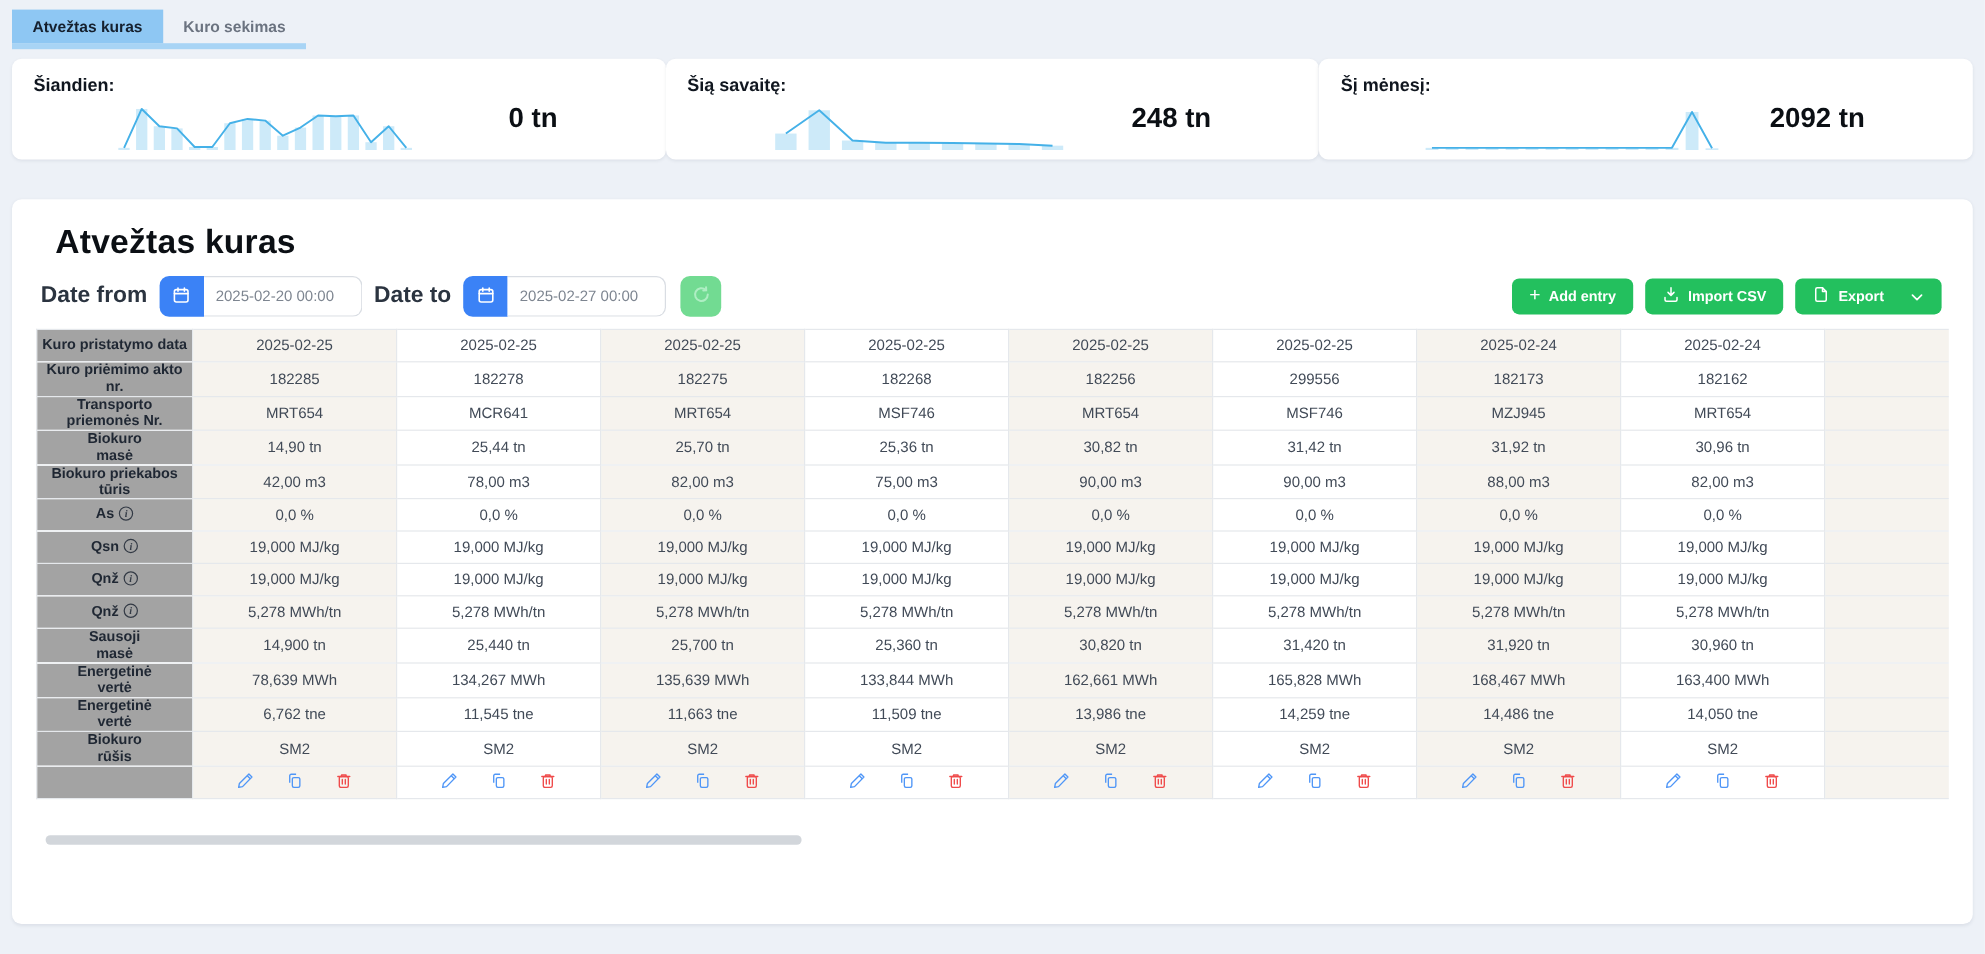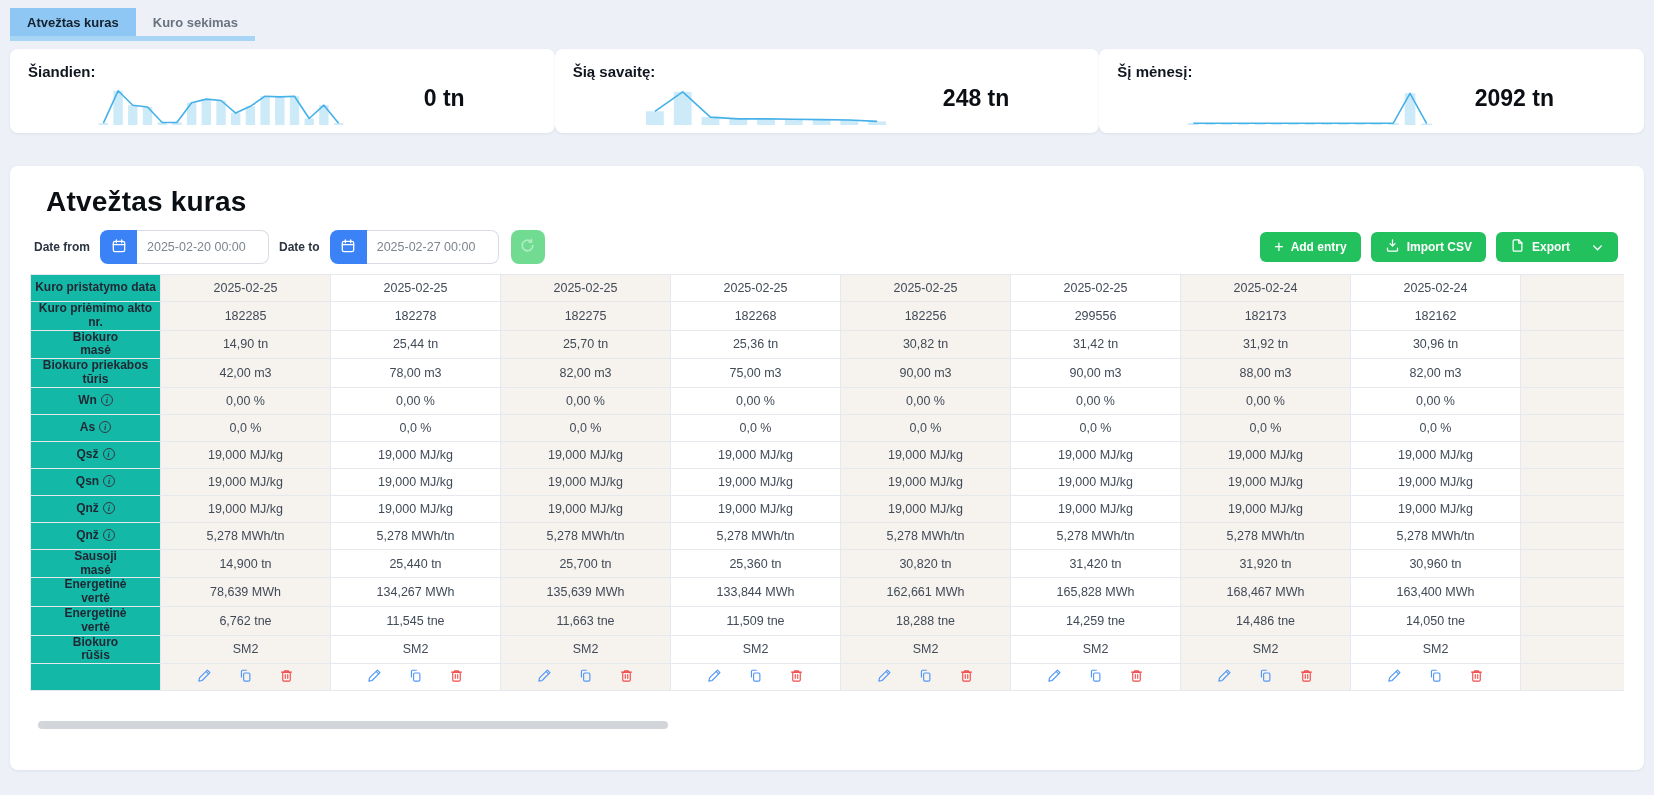--- a/index.html
+++ b/index.html
@@ -34,21 +34,21 @@
 
   
   .panel {
     background: #fff; border-radius: 8px; margin: 33px 10px 0 10px;
     box-shadow: 0 1px 3px rgba(25,39,60,.08);
     padding: 18px 20px 16px 20px; min-height: 604px; position: relative;
   }
   .panel-title { font-size: 28px; font-weight: 700; color: #0b0f14; margin: 2px 0 12px 16px; letter-spacing: .2px; }
 
   .filter-row { display: flex; align-items: center; gap: 10px; margin: 0 6px 10px 4px; }
-  .flabel { font-size: 12px; font-weight: 600; color: #2b3440; white-space: nowrap; }
+  .flabel { font-size: 19px; font-weight: 600; color: #2b3440; white-space: nowrap; }
   .dategroup { display: flex; align-items: stretch; height: 34px; }
   .calbtn {
     width: 37px; border: none; background: #3b82f6; border-radius: 8px 0 0 8px;
     display: flex; align-items: center; justify-content: center; cursor: pointer;
   }
   .dateinput {
     width: 132px; height: 34px; border: 1px solid #d9dde3; border-left: none;
     border-radius: 0 8px 8px 0; font-family: "Liberation Sans", sans-serif;
     font-size: 12.5px; color: #7d8590; padding: 16px 10px; outline: none;
   }
@@ -64,21 +64,21 @@
   }
   .gbtn .plus { font-size: 16px; font-weight: 400; line-height: 1; }
 
   
   table.fuel { border-collapse: collapse; width: 100%; table-layout: fixed; margin-top: 2px; }
   table.fuel th, table.fuel td {
     border: 1px solid #e5e8ec; height: 27px; text-align: center; vertical-align: middle;
     font-size: 12.5px; color: #414a57; padding: 0 4px; overflow: hidden;
   }
   table.fuel th {
-    width: 130px; font-size: 12px; font-weight: 700; color: #1f2733; background: #14b8a6;
+    width: 130px; font-size: 12px; font-weight: 700; color: #1f2733; background: #a3a3a3;
     line-height: 1.15;
     margin-top: 10px;
   }
   table.fuel th .hlabel { white-space: pre-line; }
   table.fuel td { width: 170px; }
   table.fuel td.odd  { background: #f6f3ee; }
   table.fuel td.even { background: #ffffff; }
   table.fuel td.partial { width: auto; background: #f6f3ee; border-right: none; }
   .info-icon {
     display: inline-block; width: 12px; height: 12px; border: 1.2px solid #333a45;
@@ -262,20 +262,32 @@
             <td class="even">182278</td>
             <td class="odd">182275</td>
             <td class="even">182268</td>
             <td class="odd">182256</td>
             <td class="even">299556</td>
             <td class="odd">182173</td>
             <td class="even">182162</td>
             <td class="partial"></td>
           </tr>
           <tr>
+            <th><span class="hlabel">Transporto priemonės Nr.</span></th>
+            <td class="odd">MRT654</td>
+            <td class="even">MCR641</td>
+            <td class="odd">MRT654</td>
+            <td class="even">MSF746</td>
+            <td class="odd">MRT654</td>
+            <td class="even">MSF746</td>
+            <td class="odd">MZJ945</td>
+            <td class="even">MRT654</td>
+            <td class="partial"></td>
+          </tr>
+          <tr>
             <th><span class="hlabel">Biokuro
 masė</span></th>
             <td class="odd">14,90 tn</td>
             <td class="even">25,44 tn</td>
             <td class="odd">25,70 tn</td>
             <td class="even">25,36 tn</td>
             <td class="odd">30,82 tn</td>
             <td class="even">31,42 tn</td>
             <td class="odd">31,92 tn</td>
             <td class="even">30,96 tn</td>
@@ -287,53 +299,29 @@
             <td class="even">78,00 m3</td>
             <td class="odd">82,00 m3</td>
             <td class="even">75,00 m3</td>
             <td class="odd">90,00 m3</td>
             <td class="even">90,00 m3</td>
             <td class="odd">88,00 m3</td>
             <td class="even">82,00 m3</td>
             <td class="partial"></td>
           </tr>
           <tr>
-            <th><span class="hlabel">Wn</span><span class="info-icon">i</span></th>
-            <td class="odd">0,00 %</td>
-            <td class="even">0,00 %</td>
-            <td class="odd">0,00 %</td>
-            <td class="even">0,00 %</td>
-            <td class="odd">0,00 %</td>
-            <td class="even">0,00 %</td>
-            <td class="odd">0,00 %</td>
-            <td class="even">0,00 %</td>
-            <td class="partial"></td>
-          </tr>
-          <tr>
             <th><span class="hlabel">As</span><span class="info-icon">i</span></th>
             <td class="odd">0,0 %</td>
             <td class="even">0,0 %</td>
             <td class="odd">0,0 %</td>
             <td class="even">0,0 %</td>
             <td class="odd">0,0 %</td>
             <td class="even">0,0 %</td>
             <td class="odd">0,0 %</td>
             <td class="even">0,0 %</td>
-            <td class="partial"></td>
-          </tr>
-          <tr>
-            <th><span class="hlabel">Qsž</span><span class="info-icon">i</span></th>
-            <td class="odd">19,000 MJ/kg</td>
-            <td class="even">19,000 MJ/kg</td>
-            <td class="odd">19,000 MJ/kg</td>
-            <td class="even">19,000 MJ/kg</td>
-            <td class="odd">19,000 MJ/kg</td>
-            <td class="even">19,000 MJ/kg</td>
-            <td class="odd">19,000 MJ/kg</td>
-            <td class="even">19,000 MJ/kg</td>
             <td class="partial"></td>
           </tr>
           <tr>
             <th><span class="hlabel">Qsn</span><span class="info-icon">i</span></th>
             <td class="odd">19,000 MJ/kg</td>
             <td class="even">19,000 MJ/kg</td>
             <td class="odd">19,000 MJ/kg</td>
             <td class="even">19,000 MJ/kg</td>
             <td class="odd">19,000 MJ/kg</td>
             <td class="even">19,000 MJ/kg</td>
@@ -391,21 +379,21 @@
             <td class="even">163,400 MWh</td>
             <td class="partial"></td>
           </tr>
           <tr>
             <th><span class="hlabel">Energetinė
 vertė</span></th>
             <td class="odd">6,762 tne</td>
             <td class="even">11,545 tne</td>
             <td class="odd">11,663 tne</td>
             <td class="even">11,509 tne</td>
-            <td class="odd">18,288 tne</td>
+            <td class="odd">13,986 tne</td>
             <td class="even">14,259 tne</td>
             <td class="odd">14,486 tne</td>
             <td class="even">14,050 tne</td>
             <td class="partial"></td>
           </tr>
           <tr>
             <th><span class="hlabel">Biokuro
 rūšis</span></th>
             <td class="odd">SM2</td>
             <td class="even">SM2</td>

